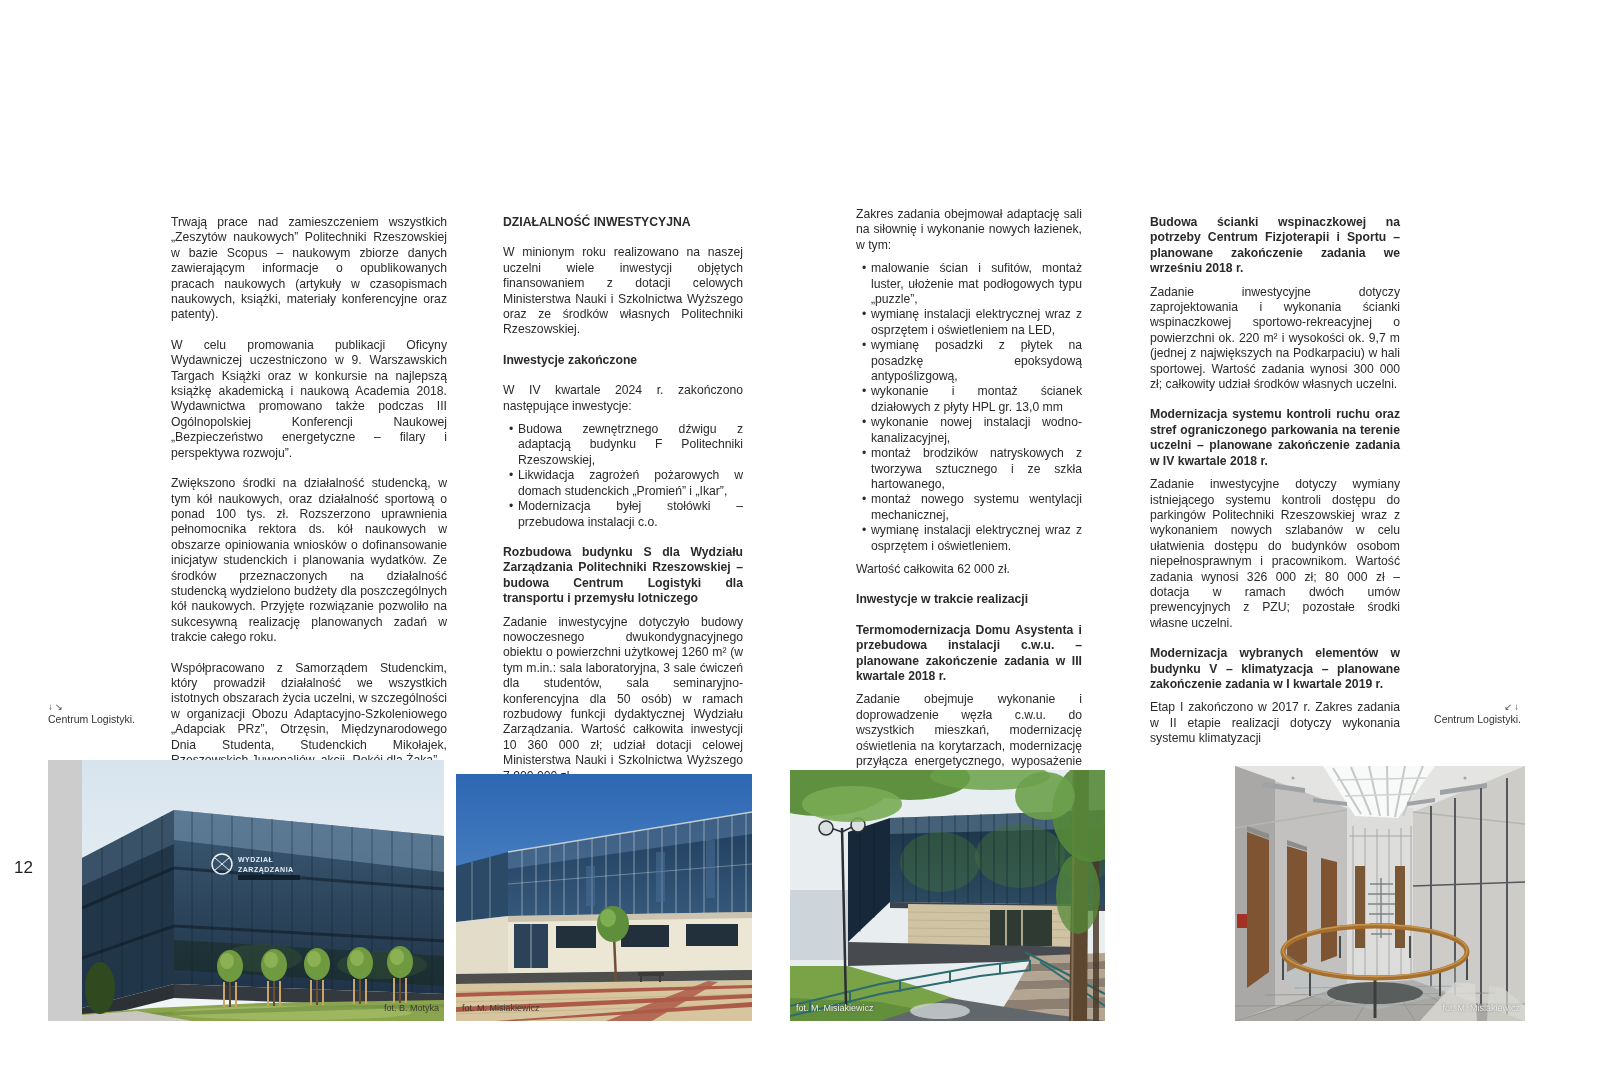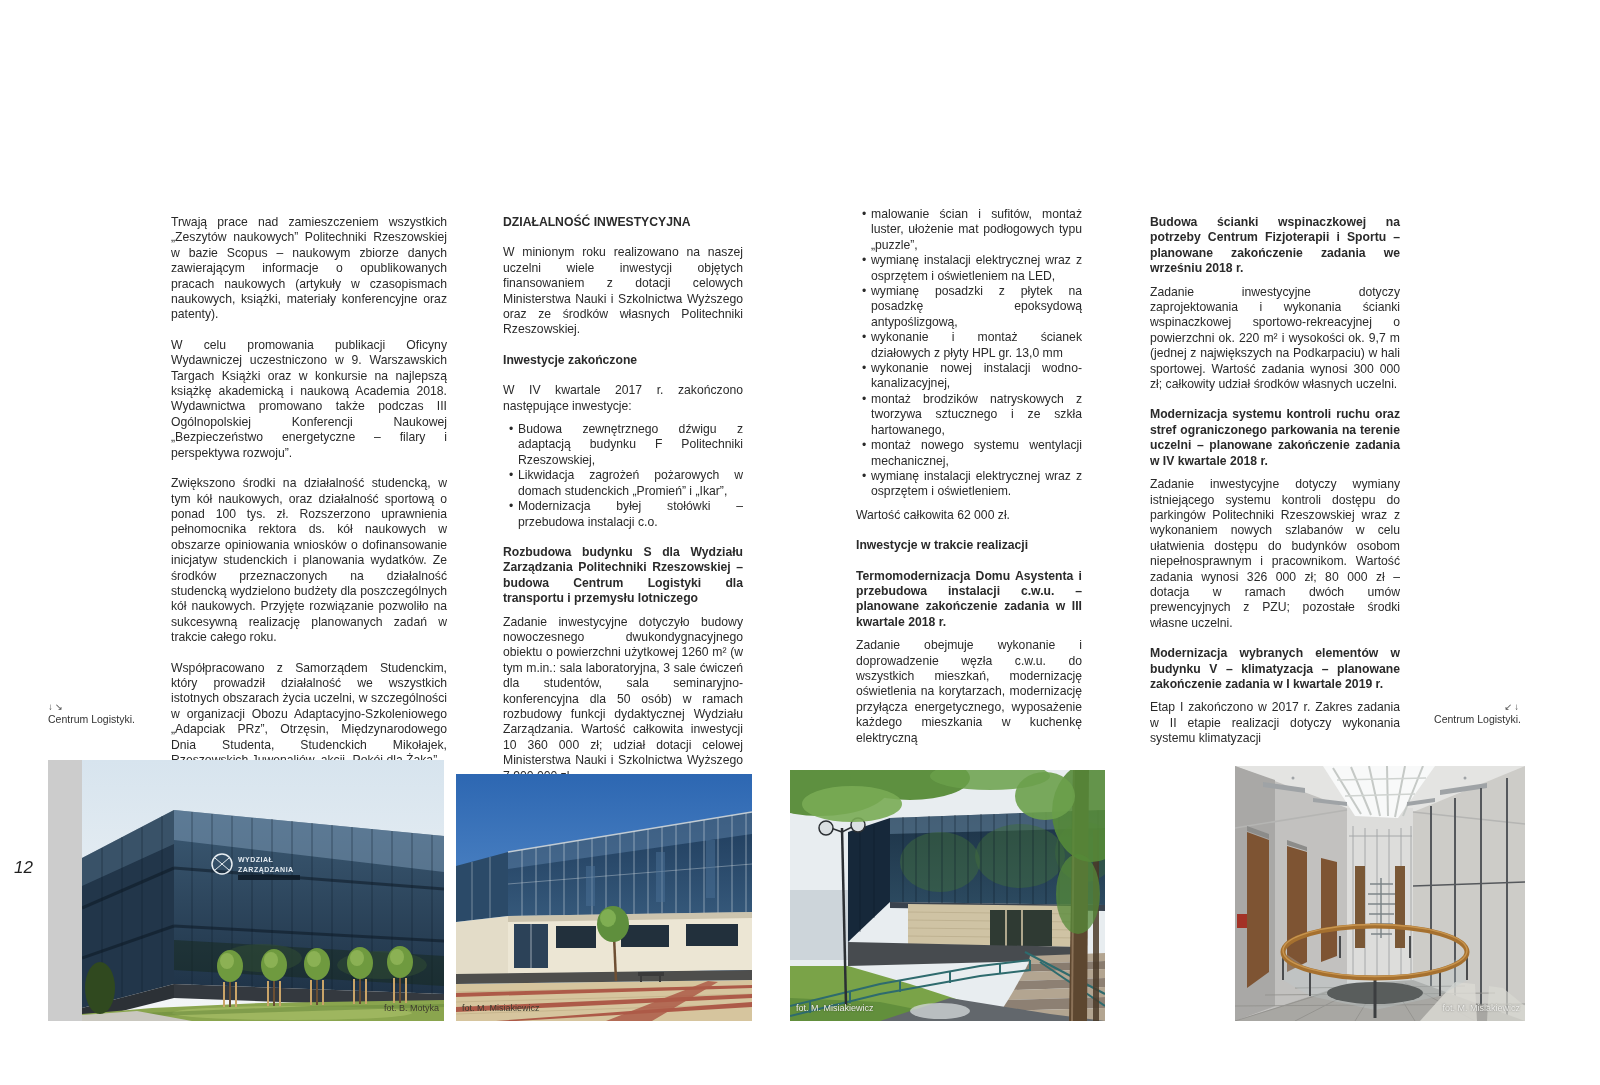--- a/index.html
+++ b/index.html
@@ -27,21 +27,21 @@
   .ul .dot{flex:0 0 15px;padding-left:6px;box-sizing:border-box;text-align:left;}
   .ul .litx{flex:1;text-align:justify;}
 
   
   .caption{position:absolute;top:700px;font-size:10.5px;line-height:13px;color:#333;}
   .caption .arrows{font-size:9.5px;color:#4a4a4a;letter-spacing:2px;}
   #cap-left{left:48px;text-align:left;}
   #cap-right{right:79px;text-align:right;}
 
   
-  .pageno{position:absolute;font-size:17px;color:#1f1f1f;font-style:italic;}
+  .pageno{position:absolute;font-size:17px;color:#1f1f1f;}
   #pn-left{left:14px;top:858px;}
   #pn-right{left:1562px;top:860px;margin-left:48px;}
 
   
   .photo{position:absolute;overflow:hidden;background:#ccc;}
   .photo svg{display:block;width:100%;height:100%;}
   #photo1{left:48px;top:760px;width:362px;height:261px;padding-left:34px;}
   #photo2{left:456px;top:774px;width:296px;height:247px;}
   #photo3{left:790px;top:770px;width:315px;height:251px;}
   #photo4{left:1235px;top:766px;width:290px;height:255px;}
@@ -62,39 +62,40 @@
   <div class="col" id="col0">
       <div class="p">Trwają prace nad zamieszczeniem wszystkich „Zeszytów naukowych” Politechniki Rzeszowskiej w bazie Scopus – naukowym zbiorze danych zawierającym informacje o opublikowanych pracach naukowych (artykuły w czasopismach naukowych, książki, materiały konferencyjne oraz patenty).</div>
       <div class="p">W celu promowania publikacji Oficyny Wydawniczej uczestniczono w 9. Warszawskich Targach Książki oraz w konkursie na najlepszą książkę akademicką i naukową Academia 2018. Wydawnictwa promowano także podczas III Ogólnopolskiej Konferencji Naukowej „Bezpieczeństwo energetyczne – filary i perspektywa rozwoju”.</div>
       <div class="p">Zwiększono środki na działalność studencką, w tym kół naukowych, oraz działalność sportową o ponad 100 tys. zł. Rozszerzono uprawnienia pełnomocnika rektora ds. kół naukowych w obszarze opiniowania wniosków o dofinansowanie inicjatyw studenckich i planowania wydatków. Ze środków przeznaczonych na działalność studencką wydzielono budżety dla poszczególnych kół naukowych. Przyjęte rozwiązanie pozwoliło na sukcesywną realizację planowanych zadań w trakcie całego roku.</div>
       <div class="p">Współpracowano z Samorządem Studenckim, który prowadził działalność we wszystkich istotnych obszarach życia uczelni, w szczególności w organizacji Obozu Adaptacyjno-Szkoleniowego „Adapciak PRz”, Otrzęsin, Międzynarodowego Dnia Studenta, Studenckich Mikołajek, Rzeszowskich Juwenaliów, akcji „Pokój dla Żaka”.</div>
     </div>
   <div class="col" id="col1">
       <div class="h">DZIAŁALNOŚĆ INWESTYCYJNA</div>
       <div class="p">W minionym roku realizowano na naszej uczelni wiele inwestycji objętych finansowaniem z dotacji celowych Ministerstwa Nauki i Szkolnictwa Wyższego oraz ze środków własnych Politechniki Rzeszowskiej.</div>
       <div class="h">Inwestycje zakończone</div>
-      <div class="p">W IV kwartale 2017 r. zakończono następujące inwestycje:</div>
+      <div class="p">W IV kwartale 2024 r. zakończono następujące inwestycje:</div>
       <div class="ul tight">
         <div class="li">
           <span class="dot">•</span>
           <span class="litx">Budowa zewnętrznego dźwigu z adaptacją budynku F Politechniki Rzeszowskiej,</span>
         </div>
         <div class="li">
           <span class="dot">•</span>
           <span class="litx">Likwidacja zagrożeń pożarowych w domach studenckich „Promień” i „Ikar”,</span>
         </div>
         <div class="li">
           <span class="dot">•</span>
           <span class="litx">Modernizacja byłej stołówki – przebudowa instalacji c.o.</span>
         </div>
       </div>
       <div class="h">Rozbudowa budynku S dla Wydziału Zarządzania Politechniki Rzeszowskiej – budowa Centrum Logistyki dla transportu i przemysłu lotniczego</div>
       <div class="p tight">Zadanie inwestycyjne dotyczyło budowy nowoczesnego dwukondygnacyjnego obiektu o powierzchni użytkowej 1260 m² (w tym m.in.: sala laboratoryjna, 3 sale ćwiczeń dla studentów, sala seminaryjno-konferencyjna dla 50 osób) w ramach rozbudowy funkcji dydaktycznej Wydziału Zarządzania. Wartość całkowita inwestycji 10 360 000 zł; udział dotacji celowej Ministerstwa Nauki i Szkolnictwa Wyższego 7 900 000 zł.</div>
     </div>
   <div class="col" id="col2">
+      <div class="p tight">Zakres zadania obejmował adaptację sali na siłownię i wykonanie nowych łazienek, w tym:</div>
       <div class="ul tight">
         <div class="li">
           <span class="dot">•</span>
           <span class="litx">malowanie ścian i sufitów, montaż luster, ułożenie mat podłogowych typu „puzzle”,</span>
         </div>
         <div class="li">
           <span class="dot">•</span>
           <span class="litx">wymianę instalacji elektrycznej wraz z osprzętem i oświetleniem na LED,</span>
         </div>
         <div class="li">

